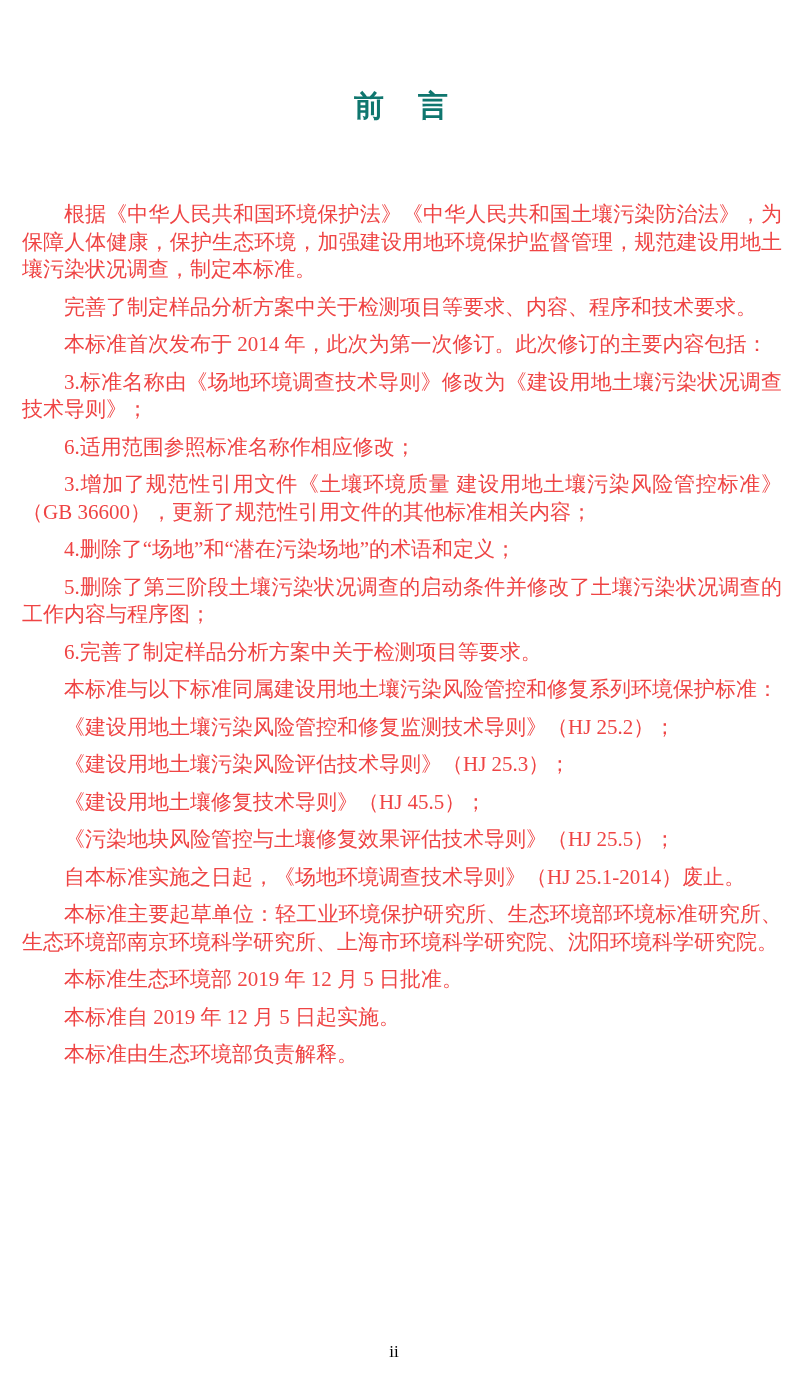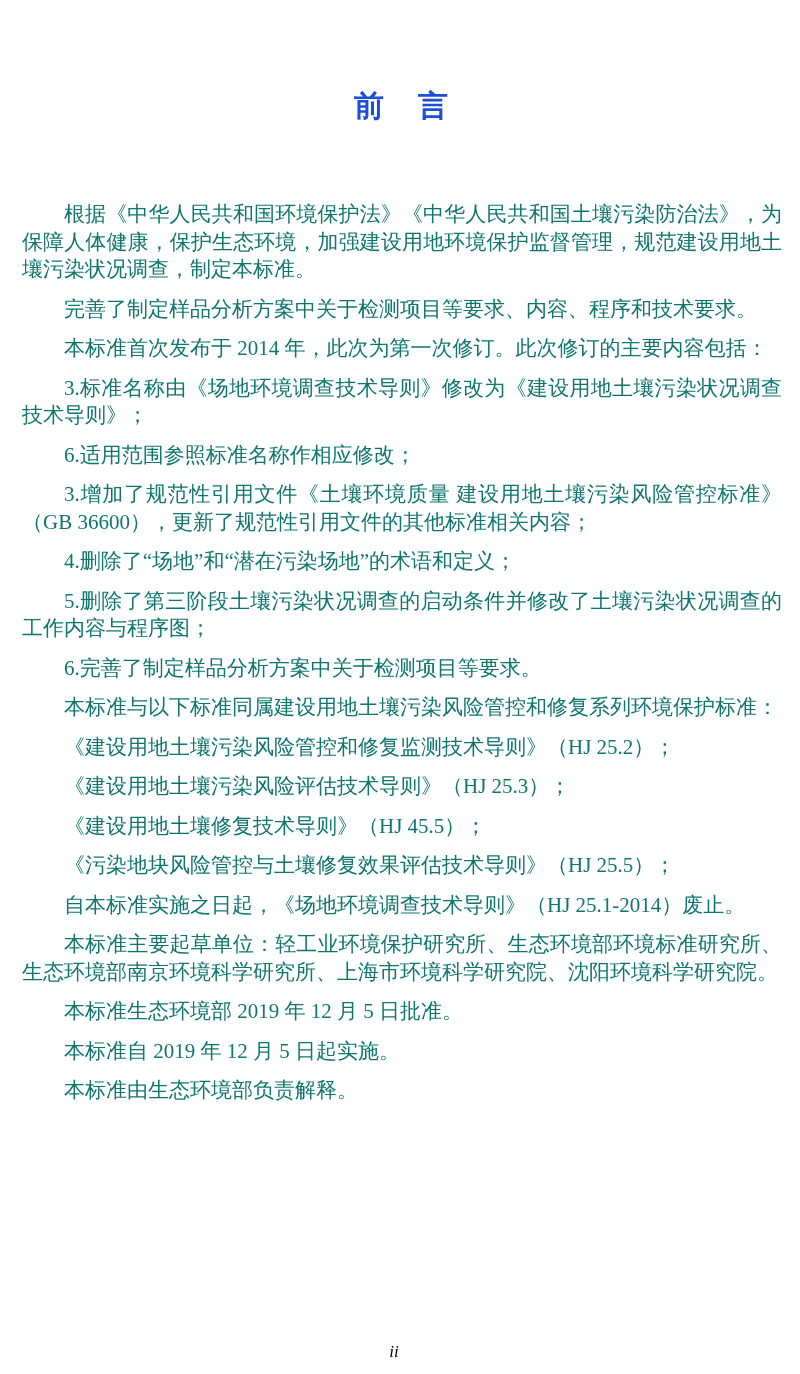--- a/index.html
+++ b/index.html
@@ -24,42 +24,41 @@
     padding: 88px 18px 0 22px;
   }
   .doc-title {
     margin: 0 0 77px 0;
     font-family: "Liberation Sans", "DejaVu Sans", sans-serif;
     font-weight: bold;
     font-size: 30px;
     line-height: 36px;
     text-align: center;
     letter-spacing: 2px;
-    color: #1d4ed8;
+    color: #0f766e;
   }
   .doc-body p {
-    margin: 12px 0 10px 0;
+    margin: 4px 0 10px 0;
     font-size: 21px;
     line-height: 27.5px;
     text-indent: 2em;
     text-align: justify;
-    color: #0f766e;
+    color: #ef4444;
     word-break: break-all;
   }
   .page-number {
     position: absolute;
     left: 0;
     right: 12px;
     bottom: 12px;
     text-align: center;
     font-size: 17px;
     line-height: 21px;
     color: #000000;
     font-family: "Liberation Serif", "DejaVu Serif", serif;
-    font-style: italic;
   }
 </style>
 </head>
 <body>
 
 <div class="page">
 
   <h1 class="doc-title">前　言</h1>
 
   <div class="doc-body">

